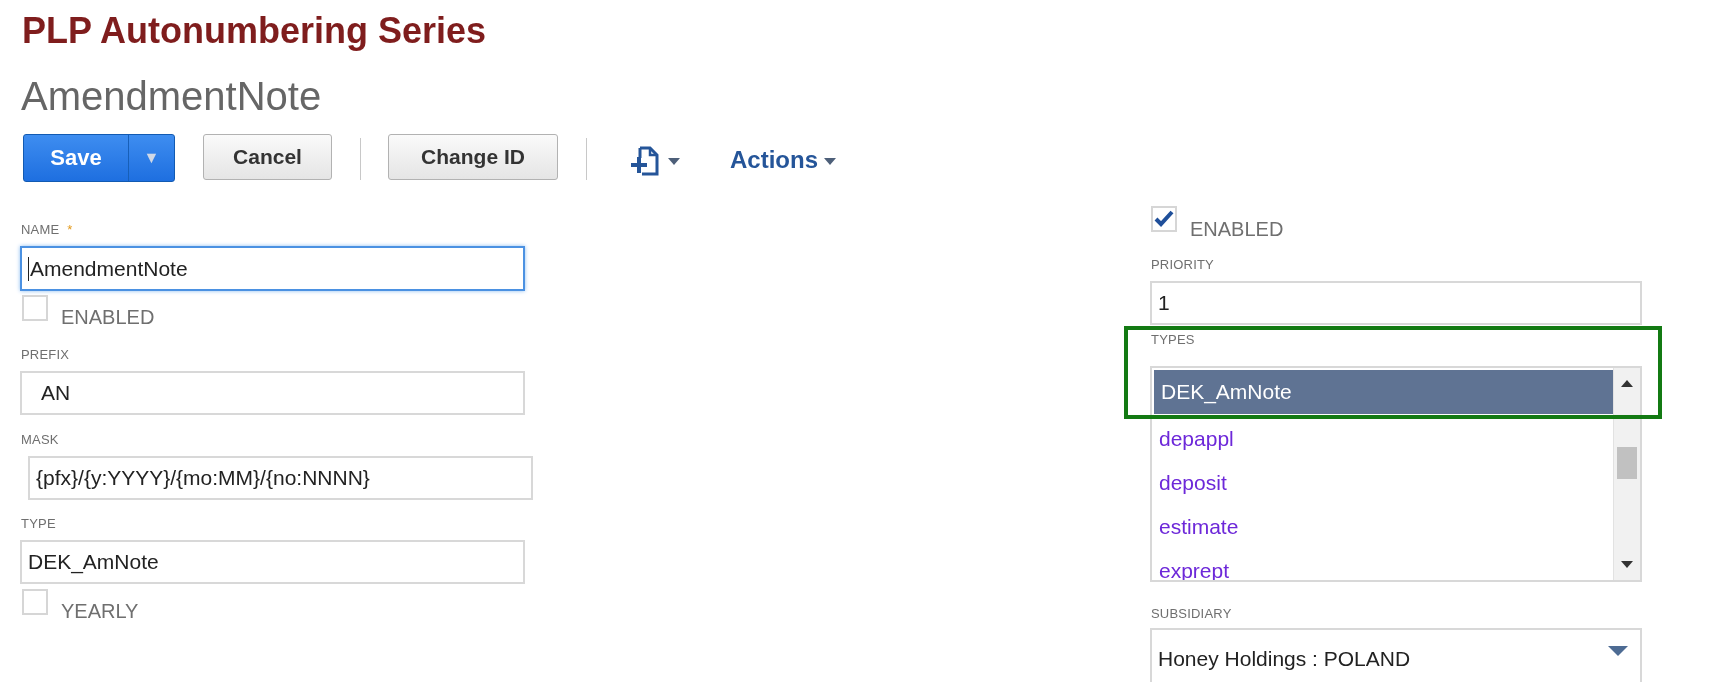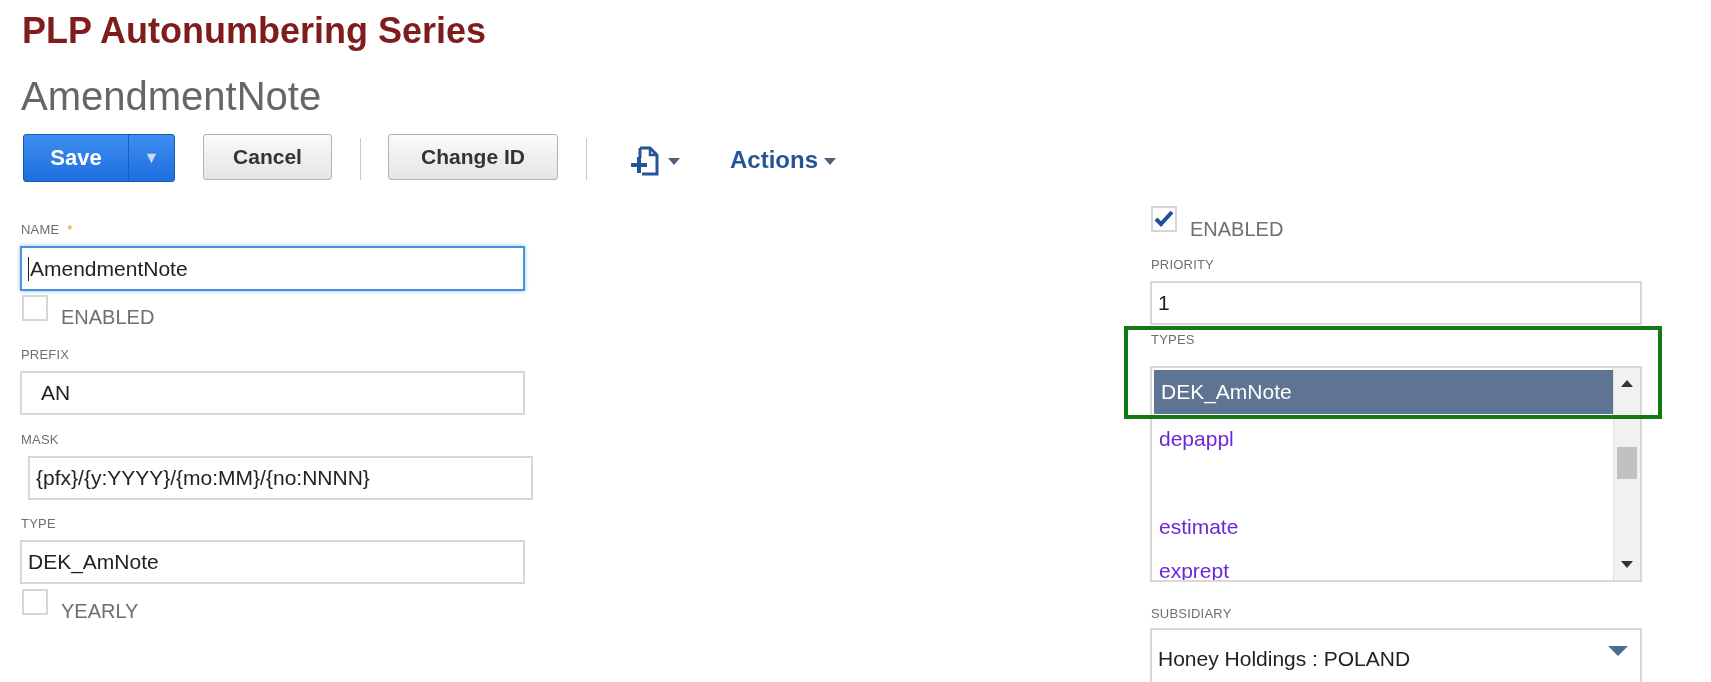--- a/index.html
+++ b/index.html
@@ -107,20 +107,21 @@
 
 <div class="label" style="left:1151px; top:257px;">PRIORITY</div>
 <div class="input" style="left:1150px; top:281px; width:492px;">
   <span>1</span>
 </div>
 
 <div class="label" style="left:1151px; top:332px;">TYPES</div>
 <div class="listbox" style="left:1150px; width:492px;">
   <div class="list-item sel" style="top:2px;">DEK_AmNote</div>
   <div class="list-item" style="top:49px;">depappl</div>
+  <div class="list-item" style="top:93px;">deposit</div>
   <div class="list-item" style="top:137px;">estimate</div>
   <div class="list-item" style="top:181px;">exprept</div>
   <div class="scrollbar">
     <div class="arrow-up"></div>
     <div class="thumb"></div>
     <div class="arrow-down"></div>
   </div>
 </div>
 <div class="highlight"></div>
 

